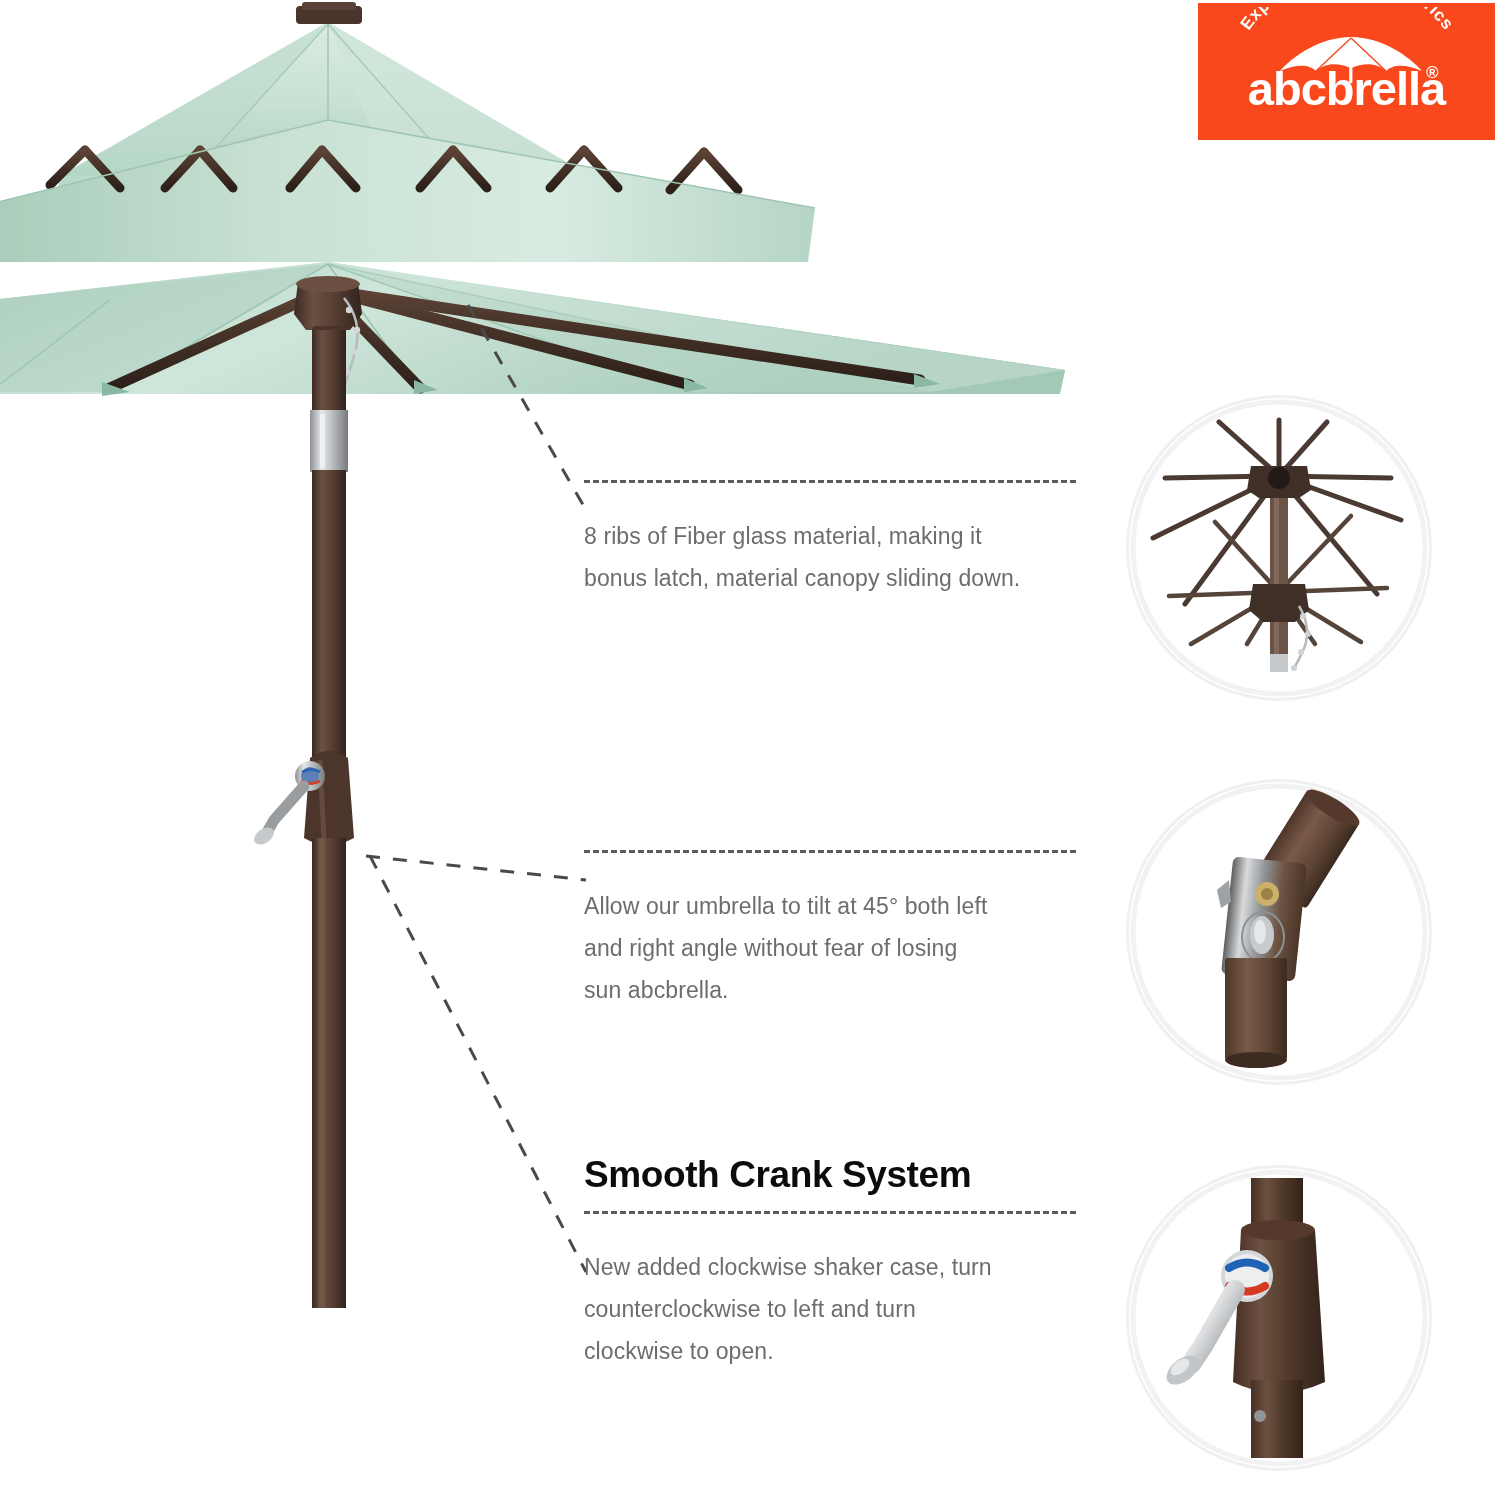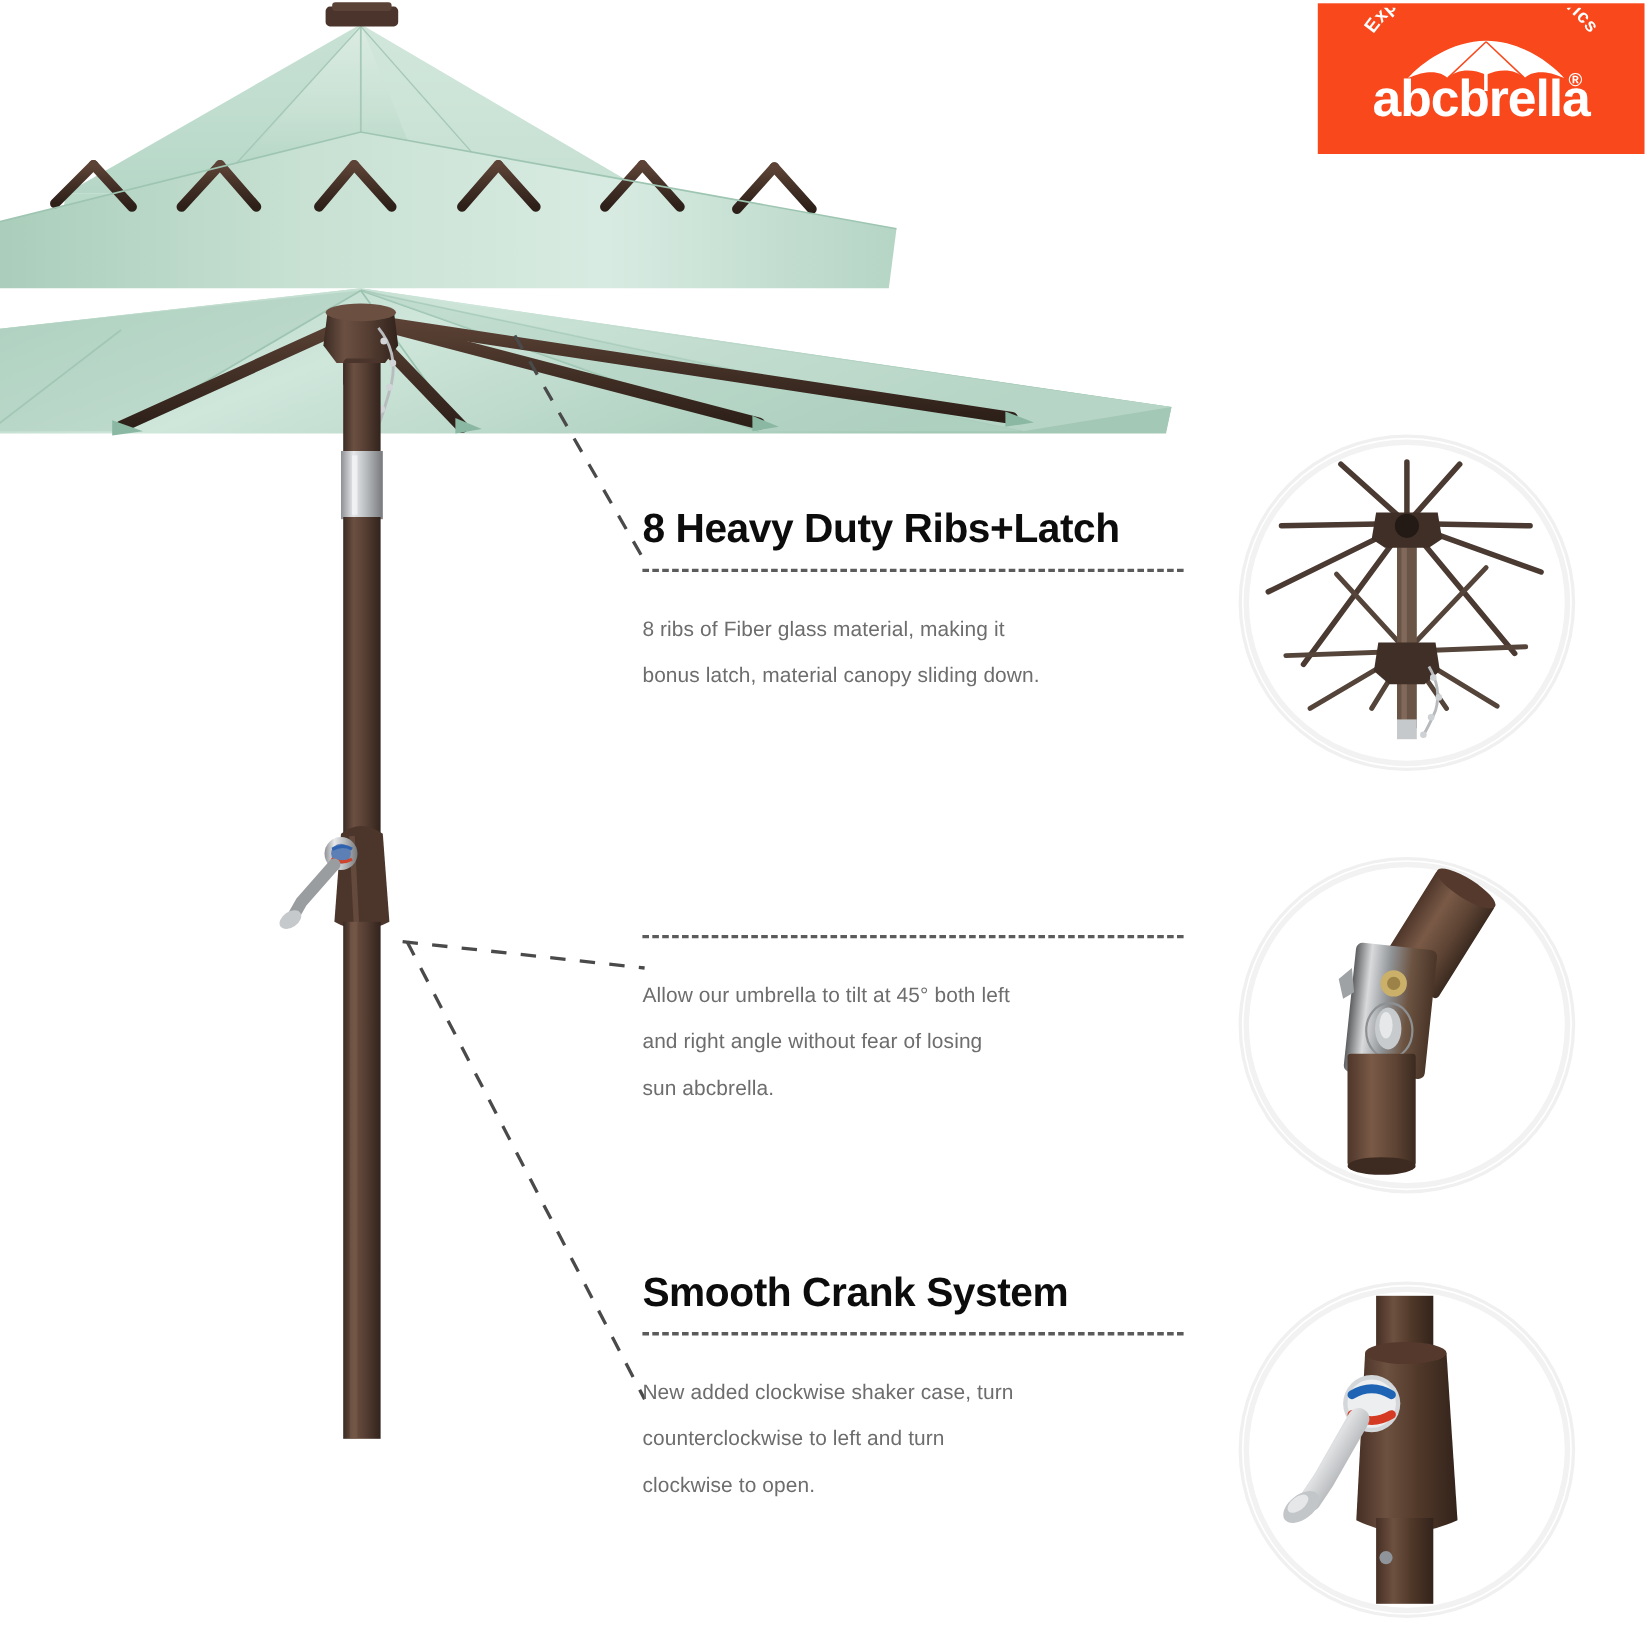--- a/index.html
+++ b/index.html
@@ -19,21 +19,21 @@
   .logo-reg{position:absolute;left:228px;top:60px;color:#fff;font-size:17px;font-weight:700;}
 
   
   .umbrella-art{position:absolute;left:-10px;top:0;width:1110px;height:1330px;}
 
   
   .feature{position:absolute;}
   .f-title{font-size:37px;font-weight:700;color:#0c0c0c;letter-spacing:-0.4px;
     white-space:nowrap;line-height:1;}
   .f-rule{margin-top:18px;width:492px;height:0;border-top:3px dashed #5b5b5b;}
-  .f-body{margin-top:32px;font-size:19px;line-height:42px;color:#6d6d6d;
+  .f-body{margin-top:32px;font-size:23px;line-height:42px;color:#6d6d6d;
     letter-spacing:0.1px;}
   .f-body div{white-space:nowrap;}
 
   .feat1{left:584px;top:462px;}
   .feat2{left:584px;top:832px;}
   .feat3{left:584px;top:1156px;}
 
   
   .detail{position:absolute;width:300px;height:300px;border-radius:50%;
     background:#ffffff;box-shadow:0 0 0 3px #f0f0f0;overflow:hidden;}
@@ -219,21 +219,20 @@
       <path d="M75 3 L40 36" stroke="#f8481c" stroke-width="1.4" fill="none"></path>
       <path d="M75 3 L110 36" stroke="#f8481c" stroke-width="1.4" fill="none"></path>
       <rect x="73.2" y="20" width="3.2" height="28" fill="#ffffff"></rect>
     </svg>
 
     <div class="logo-word">abcbrella</div>
     <div class="logo-reg">®</div>
   </div>
 
   <div class="feature feat1">
-    <div class="f-title">8 Heavy Duty Ribs+Latch</div>
     <div class="f-rule"></div>
     <div class="f-body">
       <div>8 ribs of Fiber glass material, making it</div>
       <div>bonus latch, material canopy sliding down.</div>
     </div>
   </div>
 
   <div class="feature feat2">
     <div class="f-rule"></div>
     <div class="f-body">

